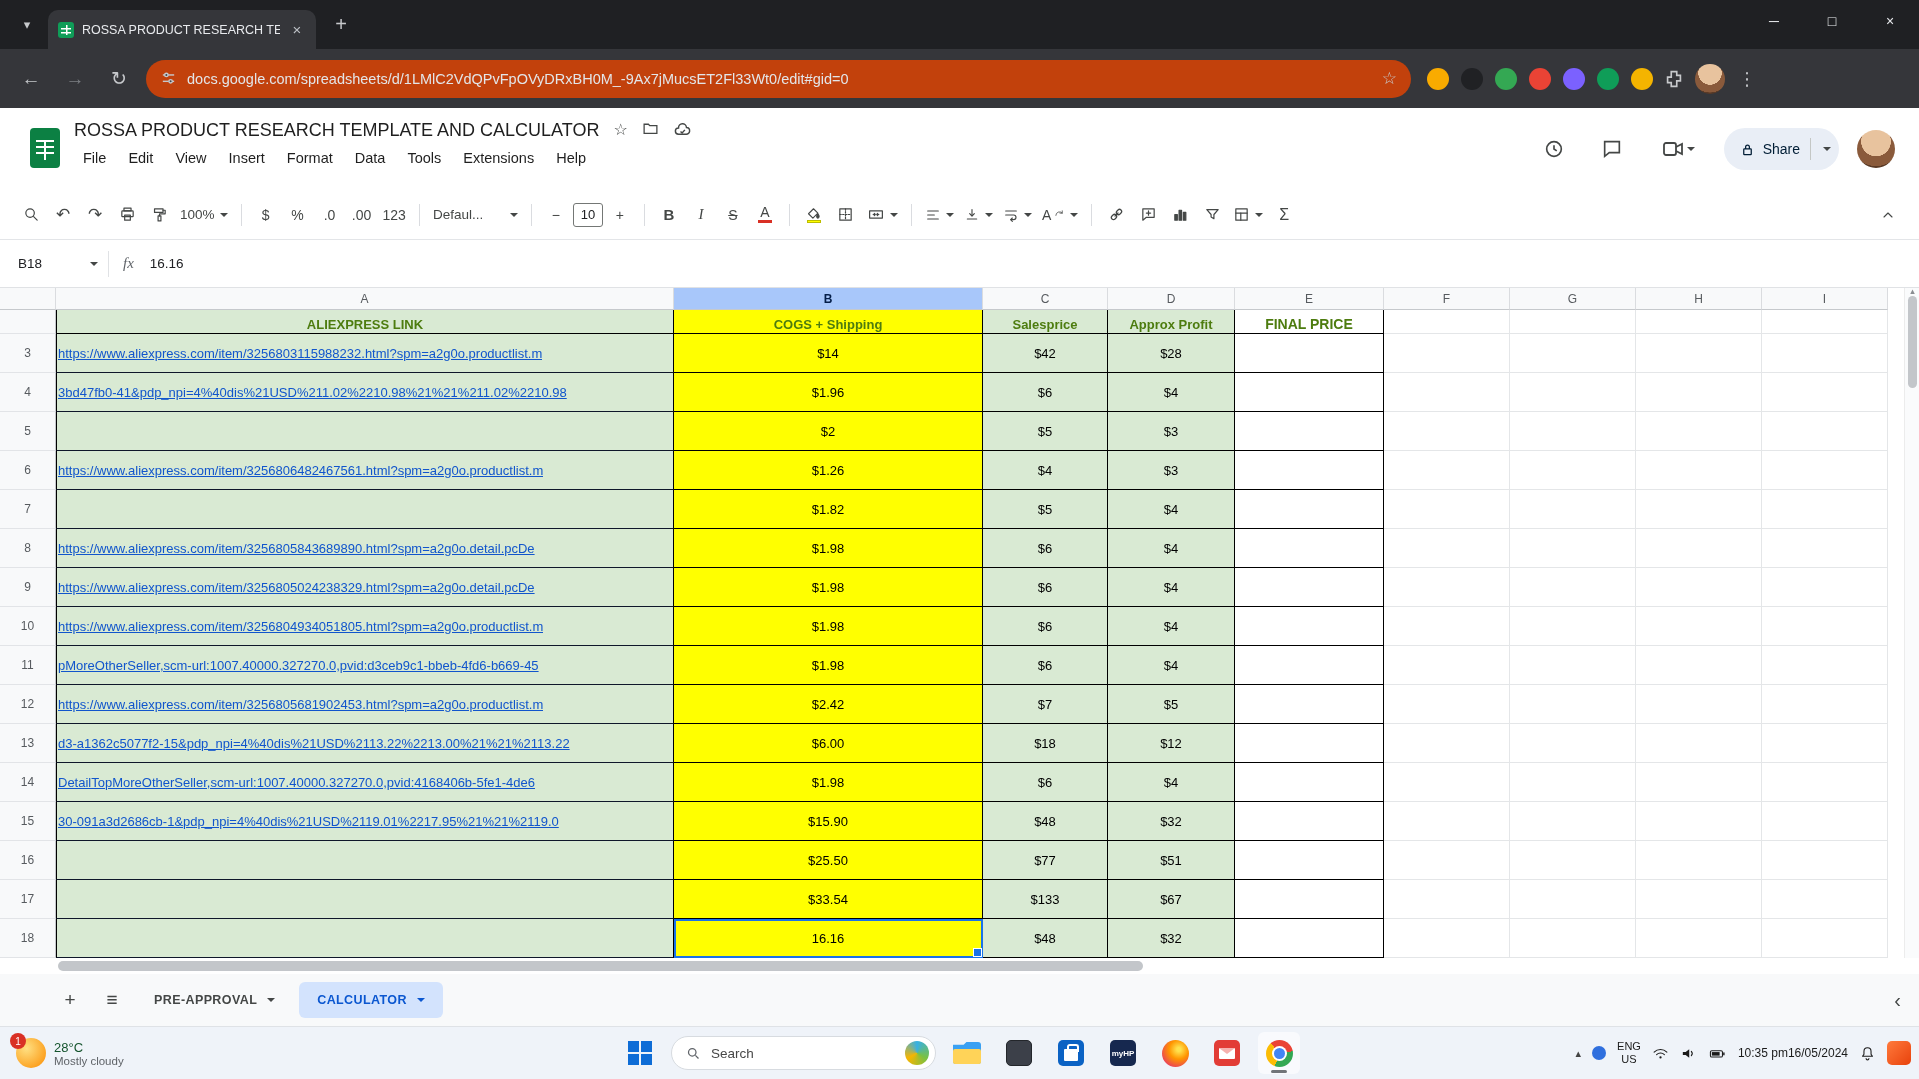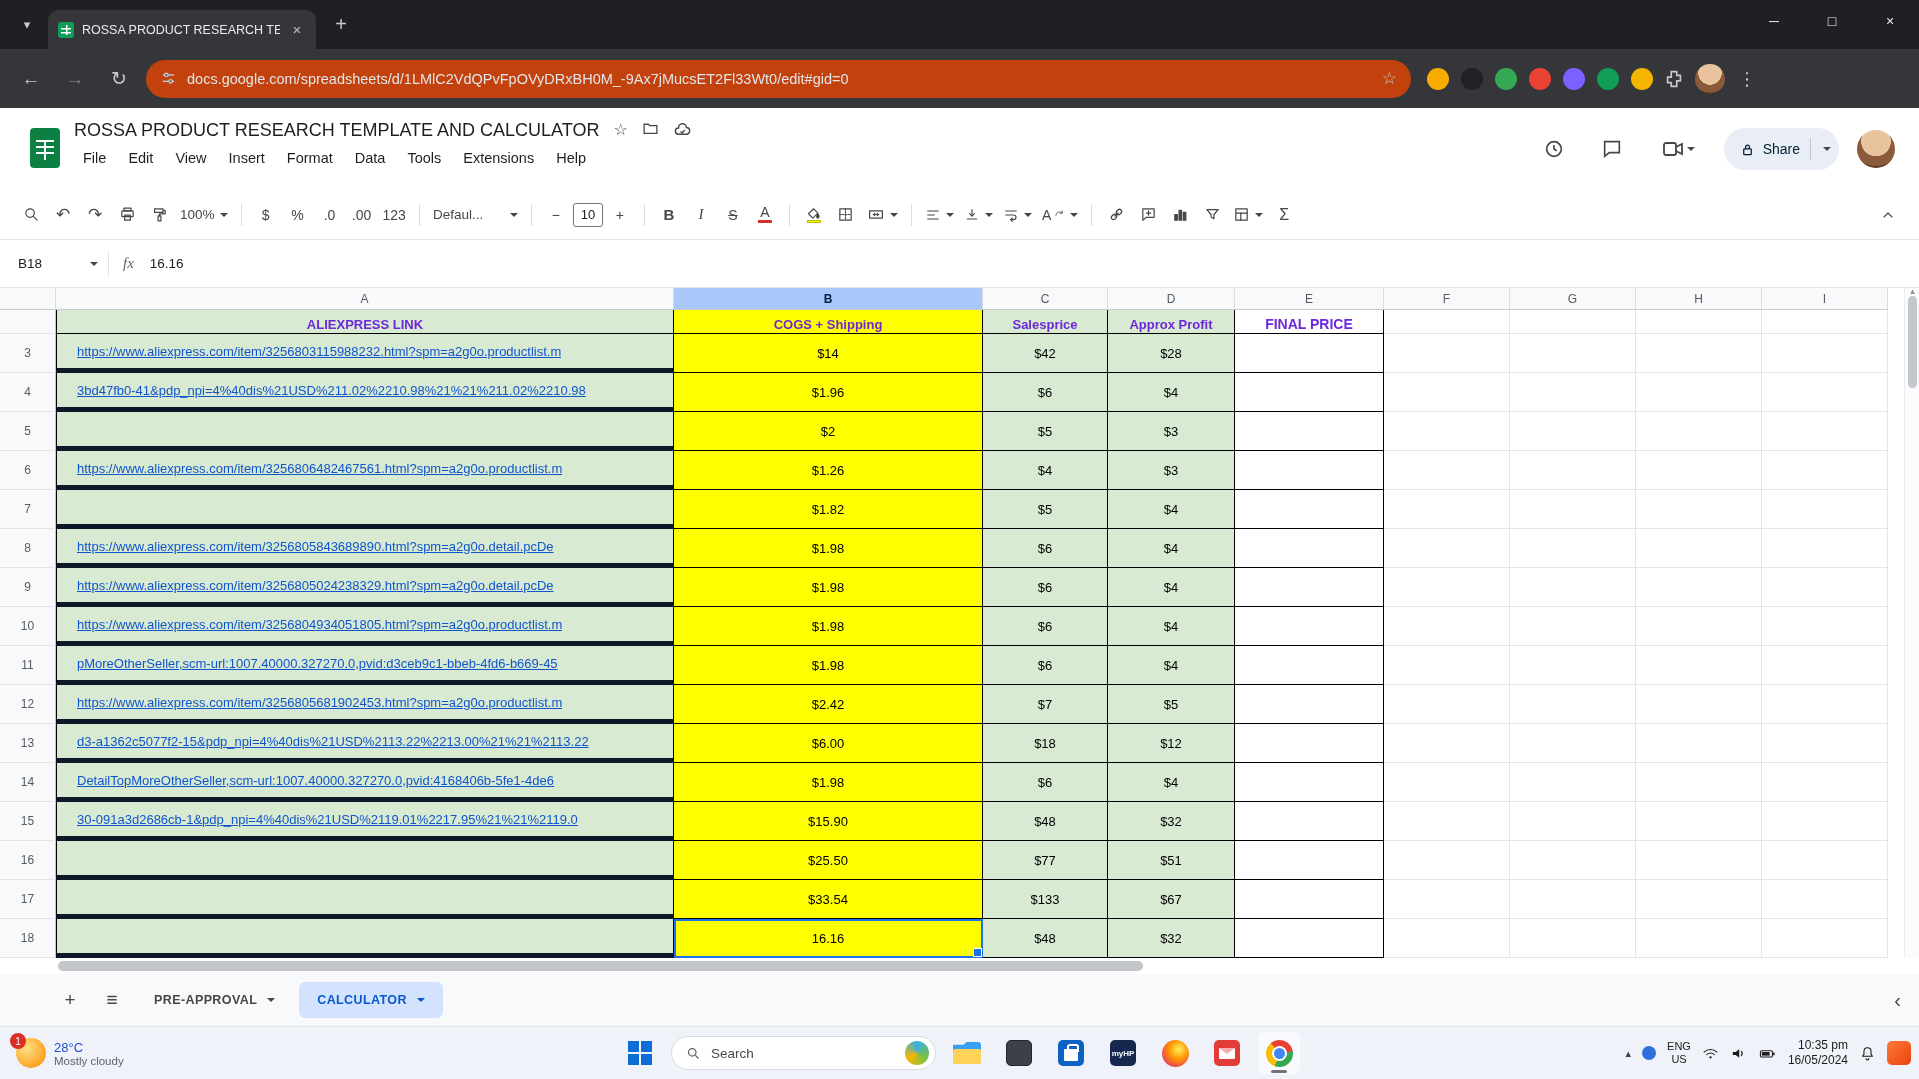--- a/index.html
+++ b/index.html
@@ -75,29 +75,29 @@
   .fvalue{font-size:13.5px;color:#202124}
 
   
   .grid{position:absolute;top:288px;left:0;width:1888px}
   .colrow{display:flex;height:22px}
   .hcell{background:#f8f9fa;border-right:1px solid #dadcdf;border-bottom:1px solid #c6c9cc;display:flex;align-items:center;justify-content:center;font-size:12px;color:#575b5f}
   .hcell.sel{background:#a8c7fa;color:#041e49;font-weight:700}
   .wgut{width:56px}.wa{width:618px}.wb{width:309px}.wc{width:125px}.wd{width:127px}.we{width:149px}
   .wf{width:126px}.wG{width:126px}.wh{width:126px}.wi{width:126px}
   .hdr2{display:flex;height:24px}
-  .h2c{display:flex;align-items:flex-end;justify-content:center;font-weight:700;font-size:13px;overflow:hidden;border-right:1px solid #000;border-bottom:1px solid #000;padding-bottom:1px;color:#6d28d9}
+  .h2c{display:flex;align-items:flex-end;justify-content:center;font-weight:700;font-size:13px;overflow:hidden;border-right:1px solid #000;border-bottom:1px solid #000;padding-bottom:1px;color:#4d7c0f}
   .h2gut{background:#f8f9fa;border-right:1px solid #c4c7ca;border-bottom:1px solid #e2e4e7}
   .h2a{background:#d9ead3;border-left:1px solid #000}
   .h2b{background:#ffff00}.h2c3{background:#d9ead3}.h2d{background:#d9ead3}.h2e{background:#fff;font-size:14px}
   .h2f{background:#fff;border-right:1px solid #e4e6e8;border-bottom:1px solid #e4e6e8}
   .grow{display:flex;height:39px}
   .cell{display:flex;align-items:center;overflow:hidden;font-size:13px;color:#000}
   .gut{width:56px;background:#f8f9fa;border-right:1px solid #c4c7ca;border-bottom:1px solid #e2e4e7;justify-content:center;font-size:12px;color:#575b5f}
-  .ca{width:618px;background:#d9ead3;border-left:1px solid #000;border-right:1px solid #000;border-bottom:5px solid #0f172a;padding-left:20px}
+  .ca{width:618px;background:#d9ead3;border-left:1px solid #000;border-right:1px solid #000;border-bottom:1px solid #0f172a;padding-left:1px}
   .cb{width:309px;background:#ffff00;border-right:1px solid #000;border-bottom:1px solid #000;justify-content:center}
   .cc{width:125px;background:#d9ead3;border-right:1px solid #000;border-bottom:1px solid #000;justify-content:center}
   .cd{width:127px;background:#d9ead3;border-right:1px solid #000;border-bottom:1px solid #000;justify-content:center}
   .ce{width:149px;background:#fff;border-right:1px solid #000;border-bottom:1px solid #000}
   .cf,.cg2,.ch,.ci{width:126px;background:#fff;border-right:1px solid #e4e6e8;border-bottom:1px solid #e4e6e8}
   .alink{color:#1155cc;text-decoration:underline;white-space:nowrap;overflow:hidden;font-size:13px}
   .selcell{outline:2px solid #1a73e8;outline-offset:-2px;position:relative}
   .selcell::after{content:"";position:absolute;right:0;bottom:0;width:7px;height:7px;background:#1a73e8;border:1px solid #fff}
 
   
@@ -114,21 +114,21 @@
   .stab.active{background:#d3e3fd;color:#0b57d0}
   .stab .caret{border-top-color:#444746}
   .stab.active .caret{border-top-color:#0b57d0}
   .sb-right{margin-left:auto;color:#444746;font-size:20px;padding-right:18px}
 
   
   .taskbar{position:absolute;top:1026px;left:0;right:0;height:53px;background:#eff3f9;border-top:1px solid #dfe2e6;display:flex;align-items:center}
   .weather{position:absolute;left:8px;top:0;height:100%;display:flex;align-items:center;gap:8px;padding:0 8px}
   .wicon{width:30px;height:30px;border-radius:50%;background:radial-gradient(circle at 35% 35%,#ffe082,#fb8c00);position:relative}
   .wbadge{position:absolute;left:-6px;top:-5px;min-width:16px;height:16px;border-radius:8px;background:#d93025;color:#fff;font-size:10px;display:flex;align-items:center;justify-content:center;padding:0 4px}
-  .wtemp{font-size:13px;color:#1d4ed8}
+  .wtemp{font-size:13px;color:#14532d}
   .wdesc{font-size:11.5px;color:#5f6368}
   .tb-center{margin:0 auto;display:flex;align-items:center;gap:10px}
   .tb-app{width:42px;height:42px;display:flex;align-items:center;justify-content:center;border-radius:6px;position:relative}
   .tb-app.active{background:rgba(255,255,255,.6)}
   .tb-app.active::after{content:"";position:absolute;bottom:1px;left:50%;transform:translateX(-50%);width:16px;height:3px;border-radius:2px;background:#717579}
   .start-icon{display:grid;grid-template-columns:11px 11px;grid-template-rows:11px 11px;gap:2px}
   .start-icon span{background:#0e6cd6}
   .tsearch{width:265px;height:34px;background:#fff;border:1px solid #d7dbe0;border-radius:17px;display:flex;align-items:center;padding:0 6px 0 14px;gap:10px;color:#474747;font-size:13.5px}
   .tsearch .spacer{flex:1}
   .bing-dot{width:24px;height:24px;border-radius:50%;background:conic-gradient(#37b0e4,#7ac143,#f7b500,#37b0e4)}
@@ -143,21 +143,21 @@
   .ffx-ic{width:27px;height:27px;border-radius:50%;background:radial-gradient(circle at 62% 35%,#ffe14d 8%,#ff9500 40%,#e6316b 85%)}
   .mail-ic{width:26px;height:26px;border-radius:5px;background:#e23c36;display:flex;align-items:center;justify-content:center}
   .mail-env{width:16px;height:11px;background:#fff;position:relative;border-radius:1px}
   .mail-env::after{content:"";position:absolute;left:0;top:0;border-left:8px solid transparent;border-right:8px solid transparent;border-top:6px solid #f6b1ae}
   .chrome-ic{width:27px;height:27px;border-radius:50%;background:conic-gradient(from -40deg,#ea4335 0 120deg,#34a853 120deg 240deg,#fbbc05 240deg 360deg);position:relative}
   .chrome-ic::before{content:"";position:absolute;inset:6px;border-radius:50%;background:#fff}
   .chrome-ic::after{content:"";position:absolute;inset:8px;border-radius:50%;background:#4285f4}
   .tray{position:absolute;right:8px;top:0;height:100%;display:flex;align-items:center;gap:11px;color:#1b1b1b}
   .tray svg{stroke:#1b1b1b;fill:none;stroke-width:1.5;stroke-linecap:round;stroke-linejoin:round}
   .lang{display:flex;flex-direction:column;align-items:center;font-size:11px;line-height:13px}
-  .clockblk{display:flex;flex-direction:column;align-items:flex-end;font-size:12px;line-height:15px}
+  .clockblk{display:flex;flex-direction:row;align-items:flex-end;font-size:12px;line-height:15px}
   .tray-chevron{font-size:11px;color:#444}
   .orange-app{width:24px;height:24px;border-radius:5px;background:linear-gradient(135deg,#ff7a3c,#e8420c)}
 </style>
 </head>
 <body>
 
 <div id="screen">
 
   <div class="tabstrip">
     <div class="tab-search">▾</div>

